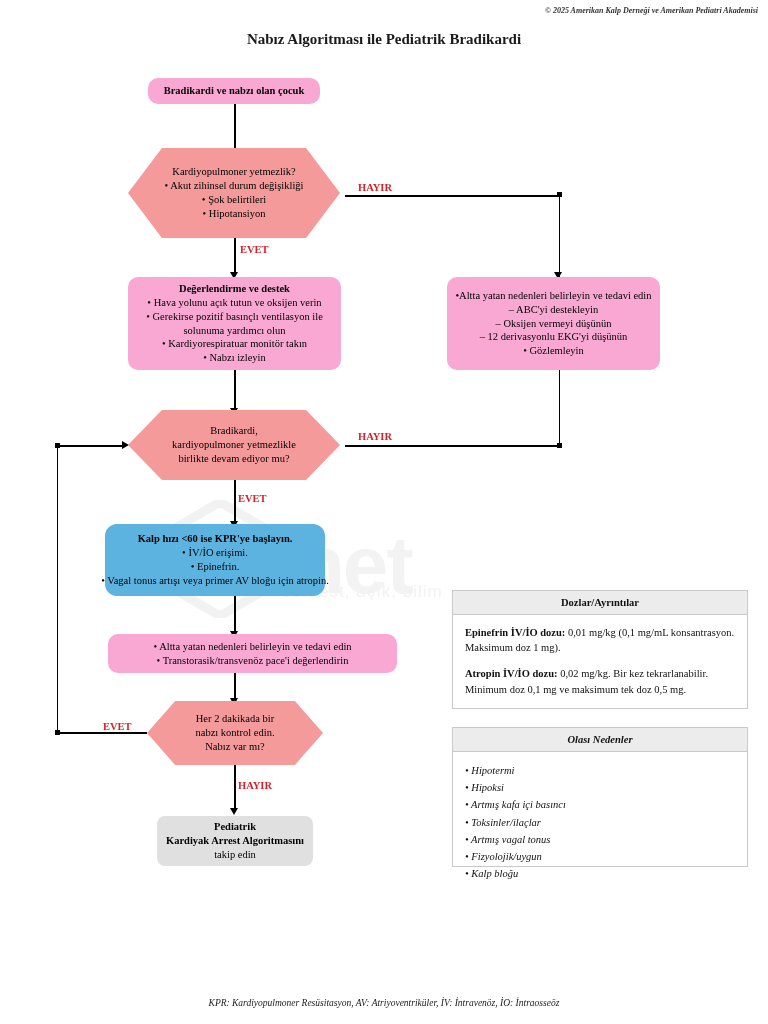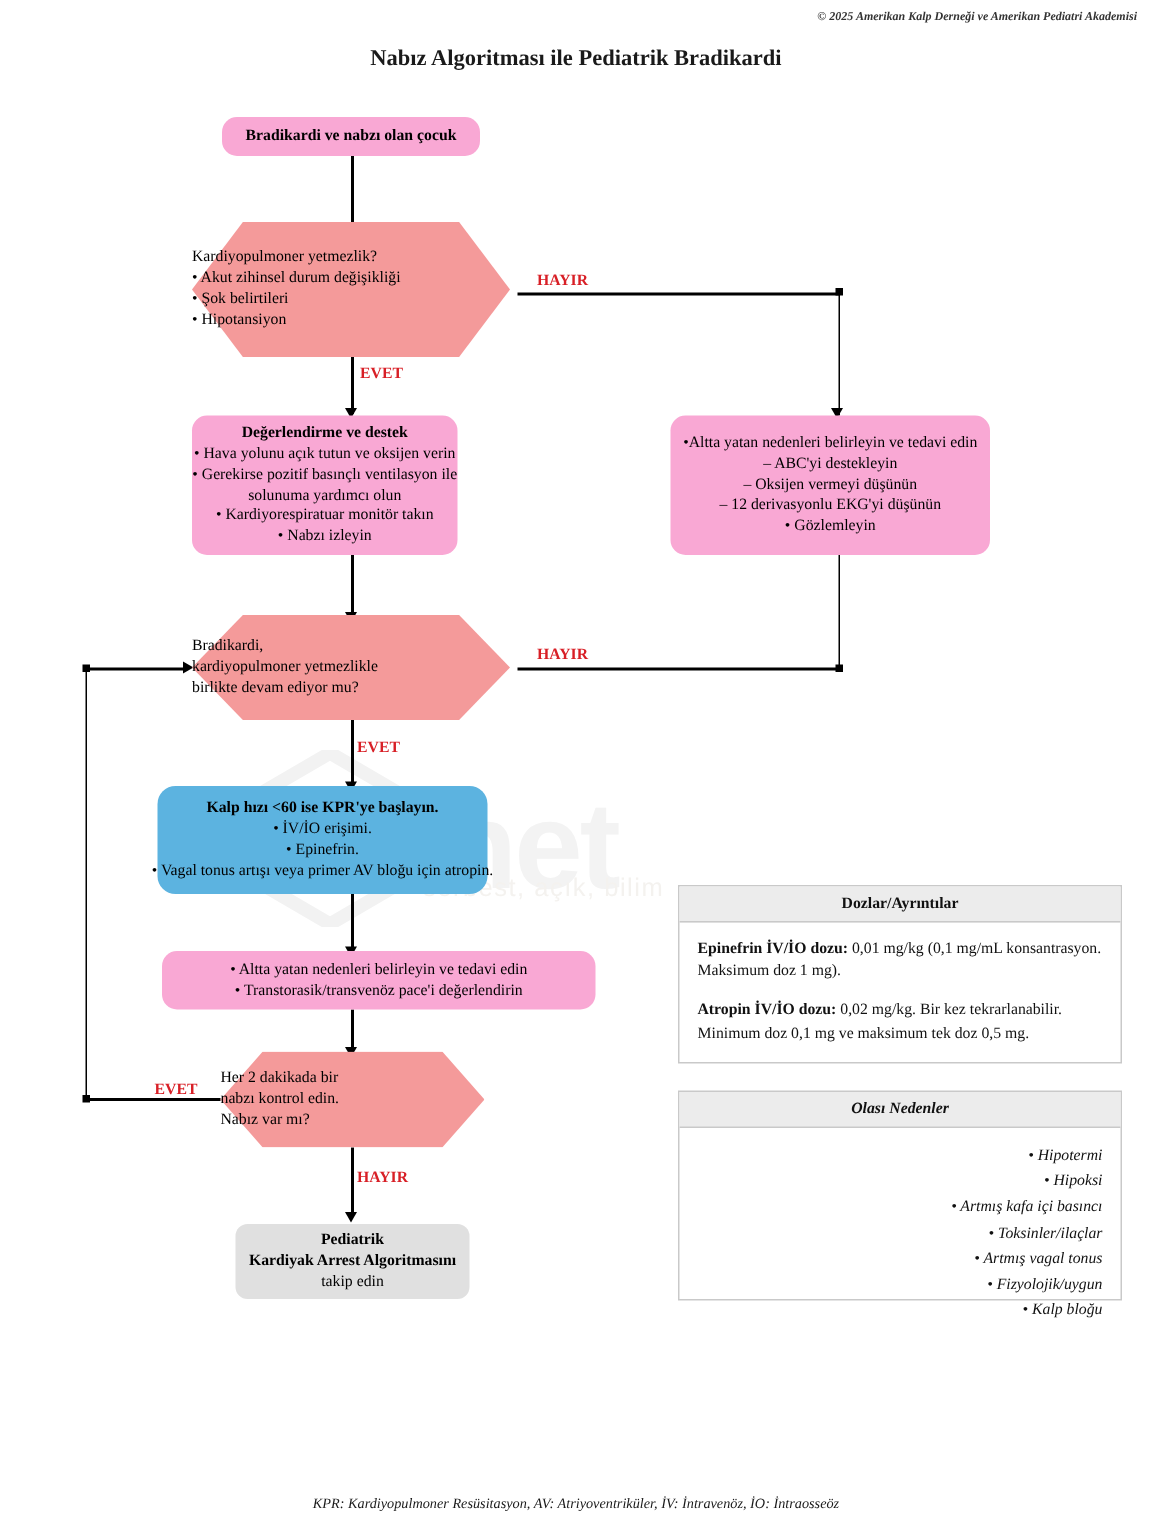--- a/index.html
+++ b/index.html
@@ -130,21 +130,21 @@
     width: 100%; height: 100%;
     background: #f49a9a;
     clip-path: polygon(16% 0%, 84% 0%, 100% 50%, 84% 100%, 16% 100%, 0% 50%);
   }
   .hextext {
     position: absolute;
     left: 0; top: 0;
     width: 100%; height: 100%;
     display: flex;
     flex-direction: column;
-    align-items: flex-start;
+    align-items: center;
     justify-content: center;
     text-align: center;
     line-height: 1.34;
   }
 
   
   .ln-v, .ln-h {
     position: absolute;
     background: #000000;
     z-index: 2;
@@ -206,21 +206,21 @@
     line-height: 1.45;
     color: #111111;
   }
   .panel-body p { margin: 0 0 11px 0; }
   .panel-body p:last-child { margin-bottom: 0; }
   .panel-body ul {
     margin: 0;
     padding: 0;
     list-style: none;
   }
-  .panel-body li { padding: 1px 0; text-align: right; }
+  .panel-body li { padding: 1px 0; }
 </style>
 </head>
 <body>
 
 <div id="page">
 
   <div class="watermark">
     <svg class="wm-logo" viewBox="0 0 104 118">
       <polygon points="52,2 100,30 100,88 52,116 4,88 4,30" fill="none" stroke="#f2f2f2" stroke-width="9"></polygon>
       <polygon points="20,34 56,34 38,60 20,60" fill="#eef3f7"></polygon>
@@ -286,21 +286,21 @@
   <div class="hexwrap" style="left:128px; top:148px; width:212px; height:90px;">
     <div class="hex"></div>
     <div class="hextext" style="font-size:10.5px;">
       <span class="ln b">Kardiyopulmoner yetmezlik?</span>
       <span class="ln">• Akut zihinsel durum değişikliği</span>
       <span class="ln">• Şok belirtileri</span>
       <span class="ln">• Hipotansiyon</span>
     </div>
   </div>
 
-  <div class="node green" style="left:128px; top:277px; width:177px; height:93px; font-size:10.5px;">
+  <div class="node green" style="left:128px; top:277px; width:213px; height:93px; font-size:10.5px;">
     <span class="ln b">Değerlendirme ve destek</span>
     <span class="ln">• Hava yolunu açık tutun ve oksijen verin</span>
     <span class="ln">• Gerekirse pozitif basınçlı ventilasyon ile</span>
     <span class="ln">solunuma yardımcı olun</span>
     <span class="ln">• Kardiyorespiratuar monitör takın</span>
     <span class="ln">• Nabzı izleyin</span>
   </div>
 
   <div class="node green" style="left:447px; top:277px; width:213px; height:93px; font-size:10.5px;">
     <span class="ln">•Altta yatan nedenleri belirleyin ve tedavi edin</span>

